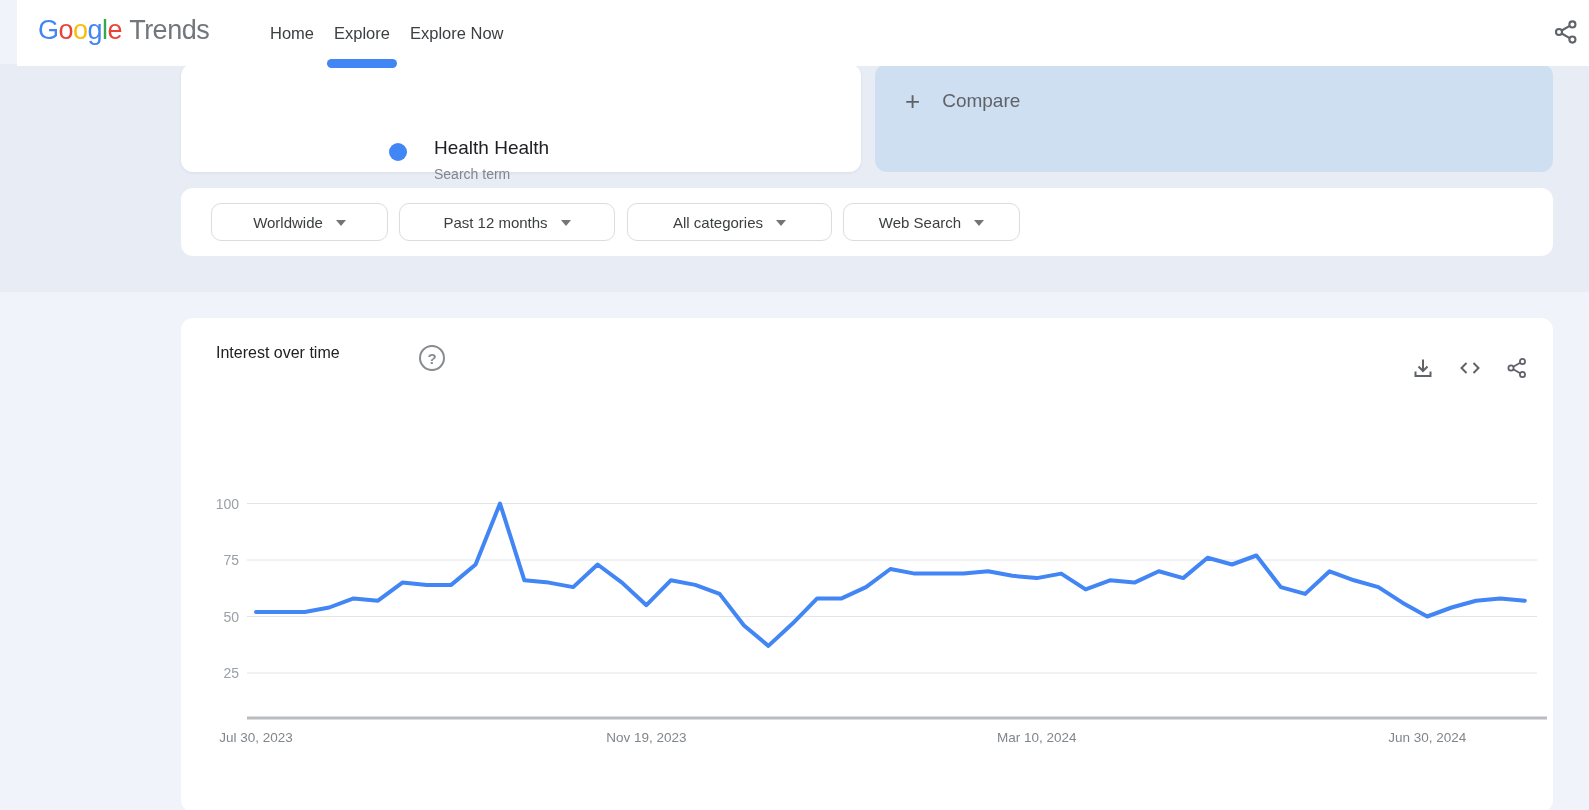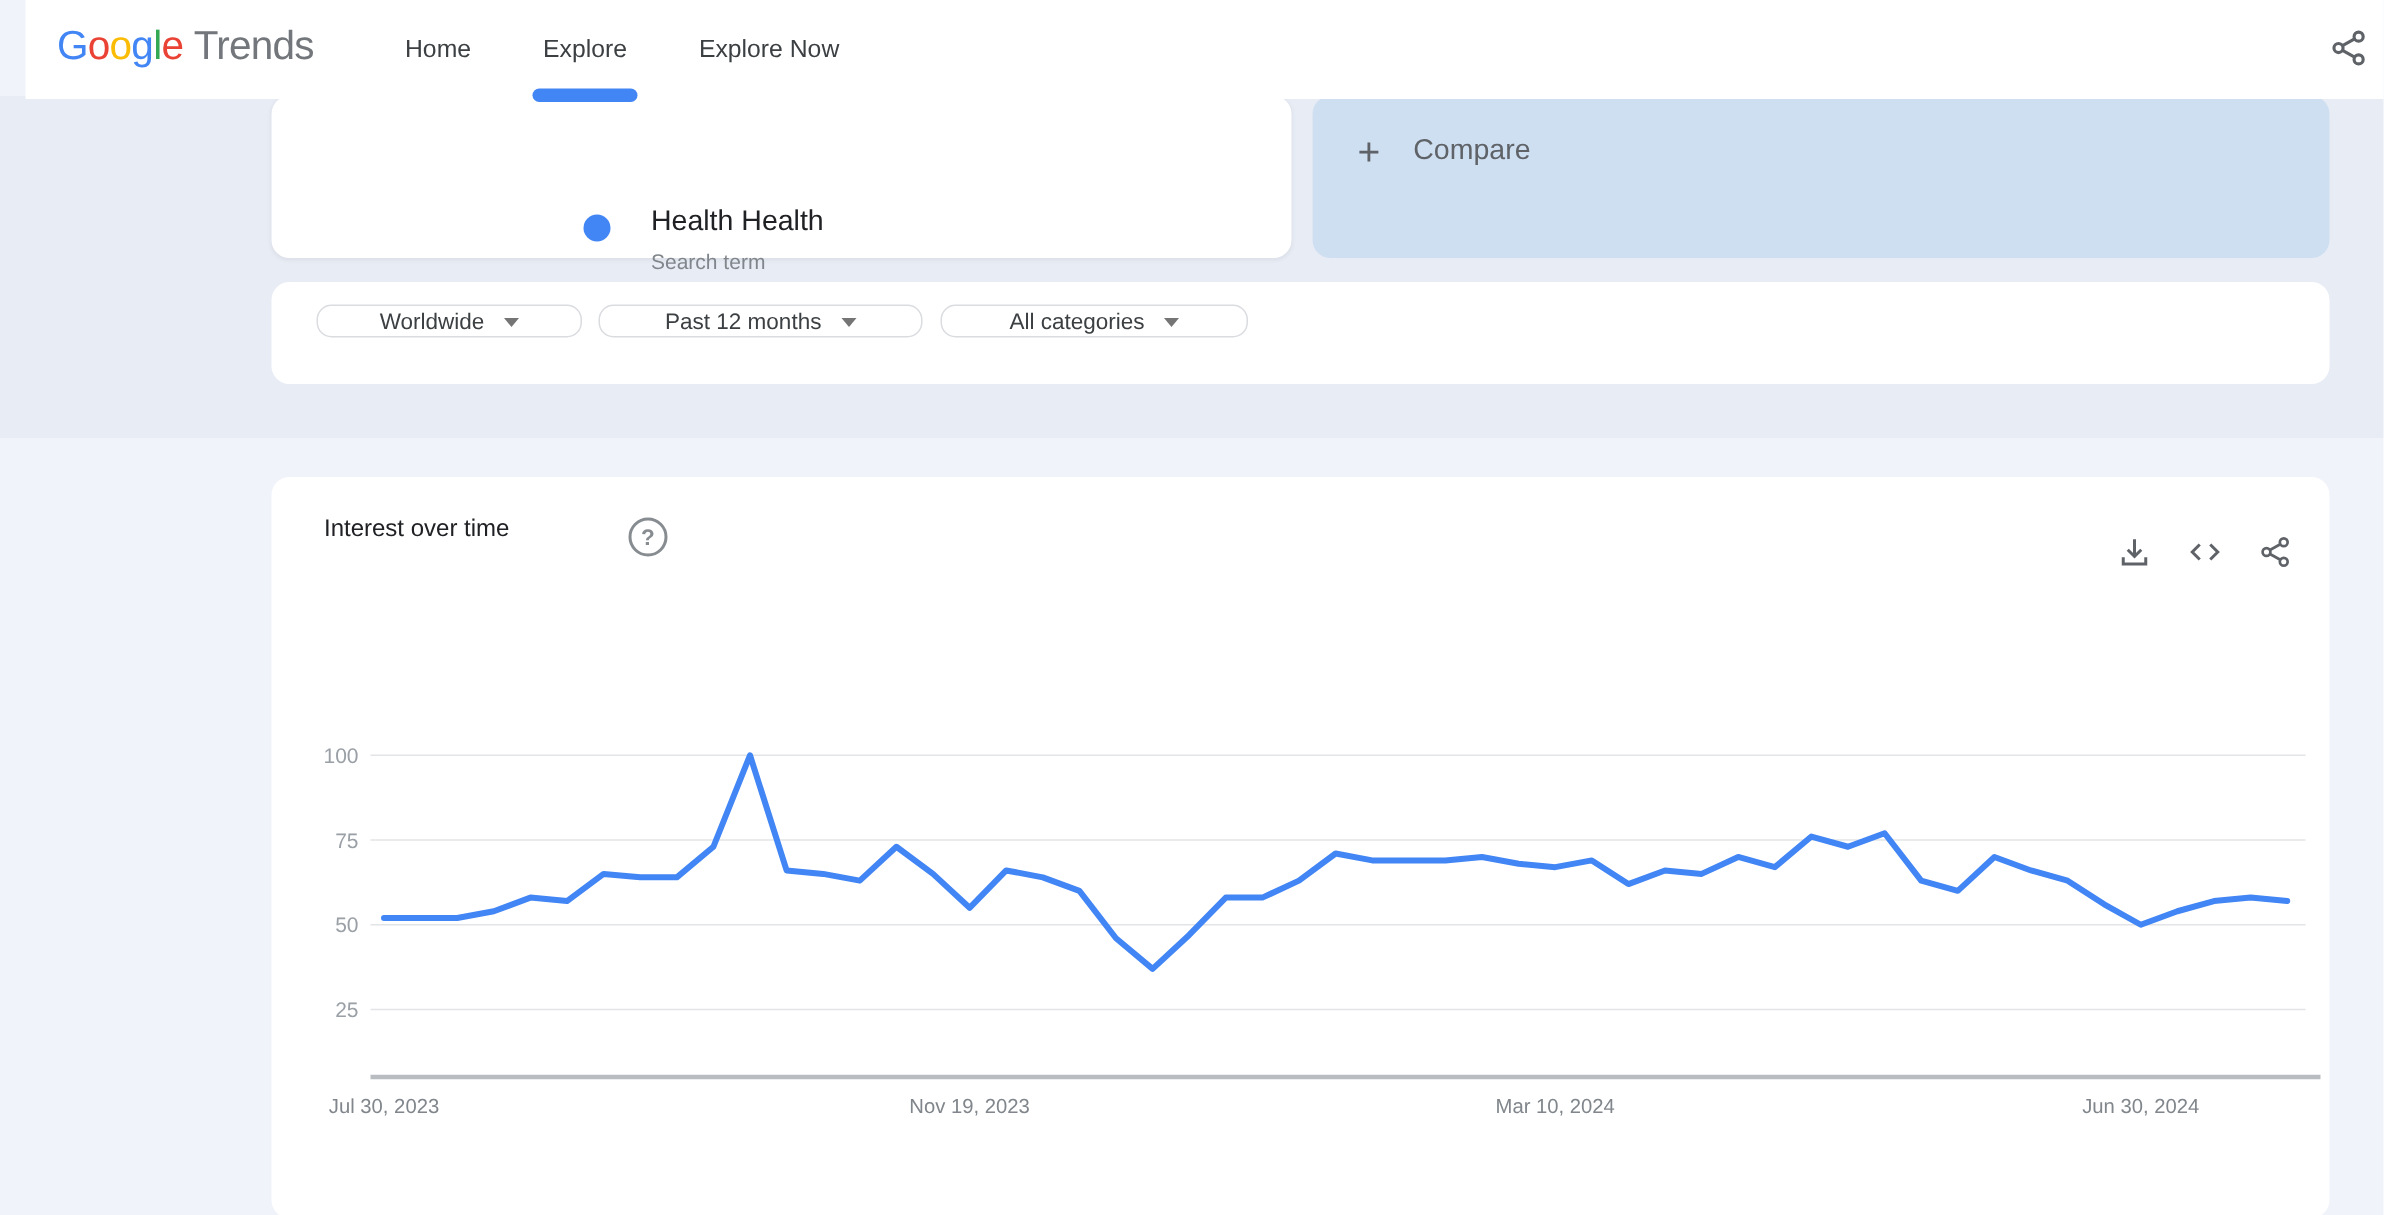--- a/index.html
+++ b/index.html
@@ -3,42 +3,42 @@
 <meta charset="utf-8">
 <style>
   * { margin:0; padding:0; box-sizing:border-box; }
   html,body { width:1589px; height:810px; overflow:hidden; }
   body { font-family:"Liberation Sans", sans-serif; background:#f0f3f9; position:relative; }
 
   
   .header { position:absolute; left:17px; top:0; width:1589px; height:66px; background:#fff; z-index:5; }
   .logo { position:absolute; left:21px; top:15px; font-size:27px; letter-spacing:-0.5px; white-space:nowrap; }
   .logo .suffix { color:#73777b; margin-left:7px; font-weight:400; }
-  .nav { position:absolute; left:253px; top:0; height:66px; display:flex; gap:48px; align-items:center; }
+  .nav { position:absolute; left:253px; top:0; height:66px; display:flex; gap:20px; align-items:center; }
   .nav-item { position:relative; font-size:16.5px; color:#3c4043; height:66px; display:flex; align-items:center; cursor:pointer; }
   .tab-indicator { position:absolute; left:-7px; right:-7px; bottom:-2px; height:9px; background:#4285f4; border-radius:5px; }
   .header-share { position:absolute; right:26px; top:18px; width:28px; height:28px; color:#5f6368; }
 
   
   .band-dark { position:absolute; left:0; top:64px; width:1589px; height:228px; background:#e8ecf5; z-index:0; }
 
   
   .card { position:absolute; border-radius:12px; z-index:2; }
   .search-card { left:181px; top:64px; width:680px; height:108px; background:#fff; box-shadow:0 1px 3px rgba(60,64,67,.08); }
   .term-dot { position:absolute; left:208px; top:79px; width:18px; height:18px; border-radius:50%; }
   .term-title { position:absolute; left:253px; top:73px; font-size:19px; color:#202124; }
   .term-subtitle { position:absolute; left:253px; top:102px; font-size:14px; color:#80868b; }
 
   .compare-card { left:875px; top:64px; width:678px; height:108px; }
   .compare-inner { position:absolute; left:30px; top:24px; display:flex; align-items:center; gap:22px; color:#5f6368; }
   .plus-glyph { font-size:26px; font-weight:400; line-height:26px; }
   .compare-label { font-size:19px; }
 
   .filters-card { left:181px; top:188px; width:1372px; height:68px; background:#fff; }
-  .filter-btn { position:absolute; top:15px; height:22px; background:#fff; border:1px solid #dadce0; border-radius:10px;
+  .filter-btn { position:absolute; top:15px; height:38px; background:#fff; border:1px solid #dadce0; border-radius:10px;
                 display:flex; align-items:center; justify-content:center; gap:13px; font-size:15px; color:#3c4043; cursor:pointer; }
   .filter-btn .caret { width:0; height:0; border-left:5px solid transparent; border-right:5px solid transparent; border-top:6px solid #757575; margin-top:2px; }
   .fb-region { left:30px;  width:177px; }
   .fb-time   { left:218px; width:216px; }
   .fb-cat    { left:446px; width:205px; }
   .fb-type   { left:662px; width:177px; }
 
   .chart-card { left:181px; top:318px; width:1372px; height:494px; background:#fff; }
   .chart-title { position:absolute; left:35px; top:26px; font-size:16px; color:#202124; }
   .help-icon { position:absolute; left:238px; top:27px; width:26px; height:26px; border:2px solid #878c91; border-radius:50%;
@@ -98,20 +98,24 @@
     <span class="caret"></span>
   </div>
   <div class="filter-btn fb-time">
     <span>Past 12 months</span>
     <span class="caret"></span>
   </div>
   <div class="filter-btn fb-cat">
     <span>All categories</span>
     <span class="caret"></span>
   </div>
+  <div class="filter-btn fb-type">
+    <span>Web Search</span>
+    <span class="caret"></span>
+  </div>
 </div>
 
 <div class="card chart-card">
   <div class="chart-title">Interest over time</div>
   <div class="help-icon">?</div>
   <div class="chart-actions">
     <svg viewBox="0 0 24 24" fill="none" stroke="currentColor" stroke-width="2">
       <path d="M12 3.5v11"></path>
         <path d="M7.5 10.5l4.5 4.5 4.5-4.5"></path>
         <path d="M4.5 15.5v4.5h15v-4.5"></path>

